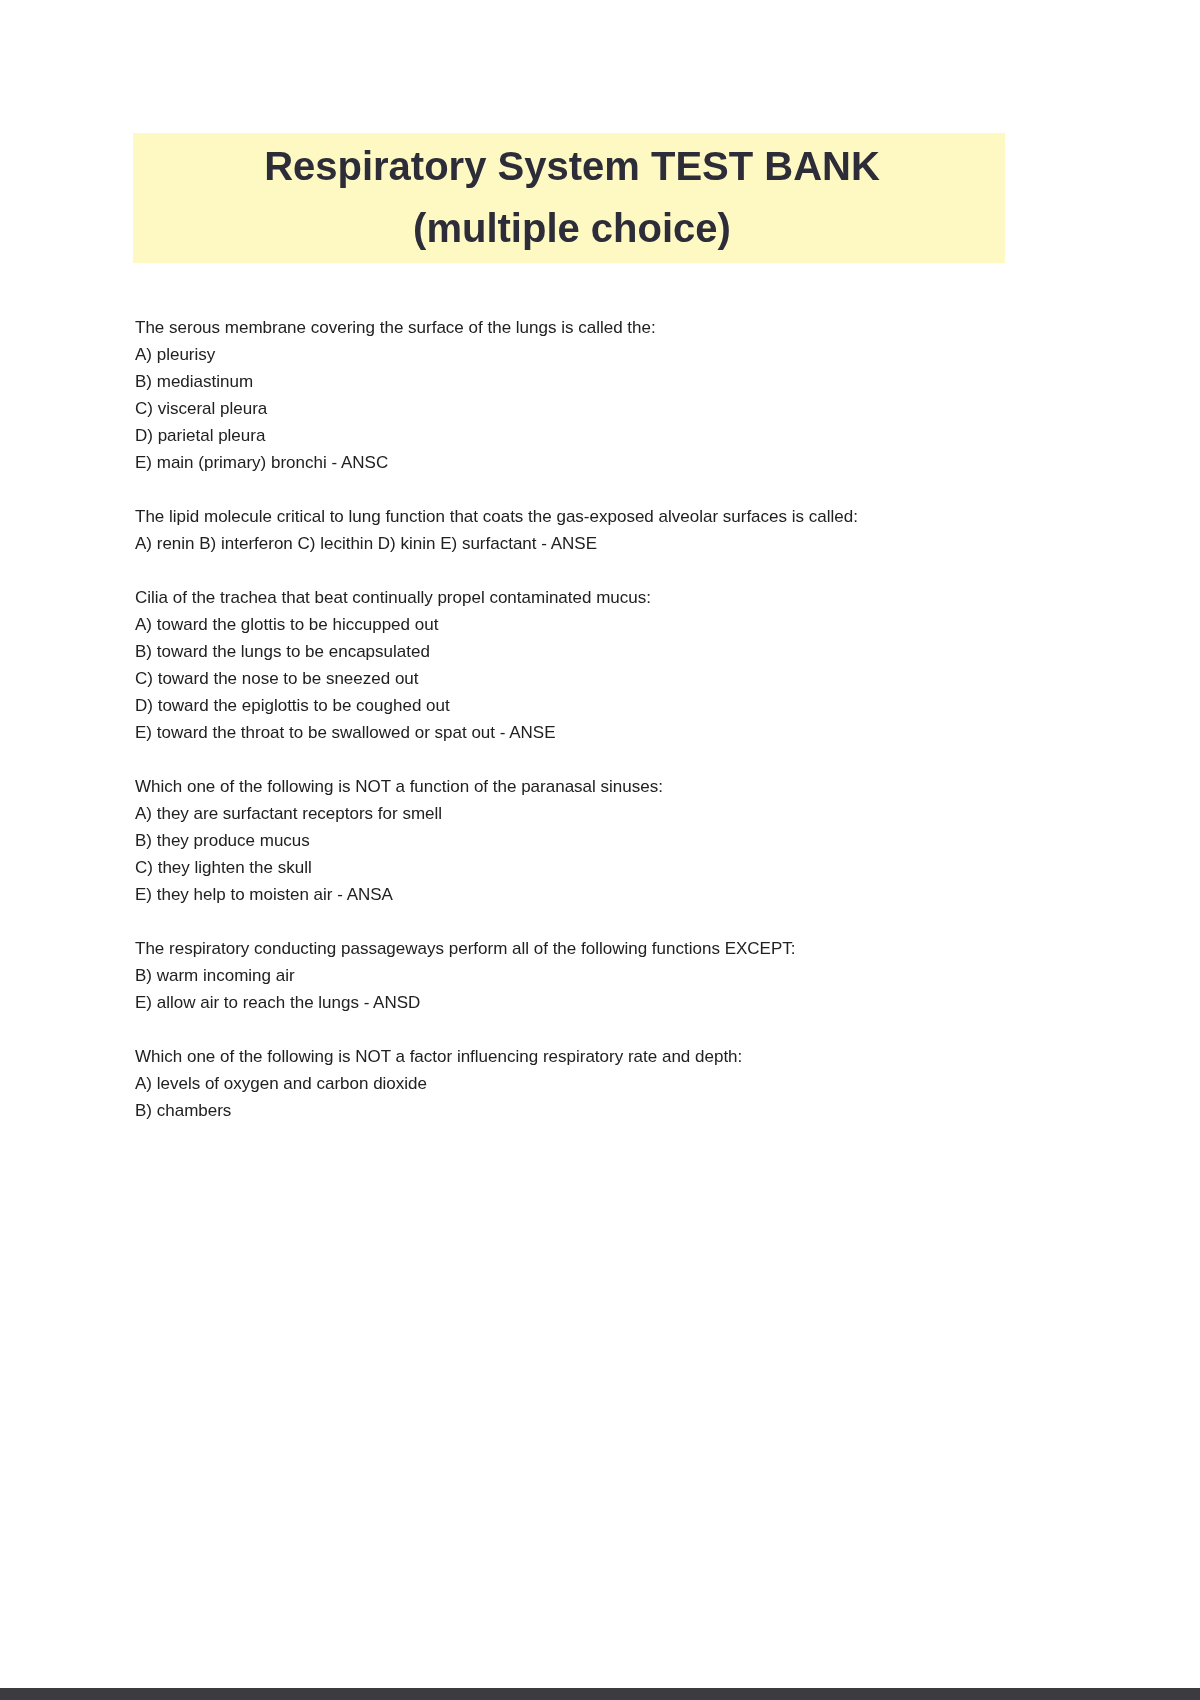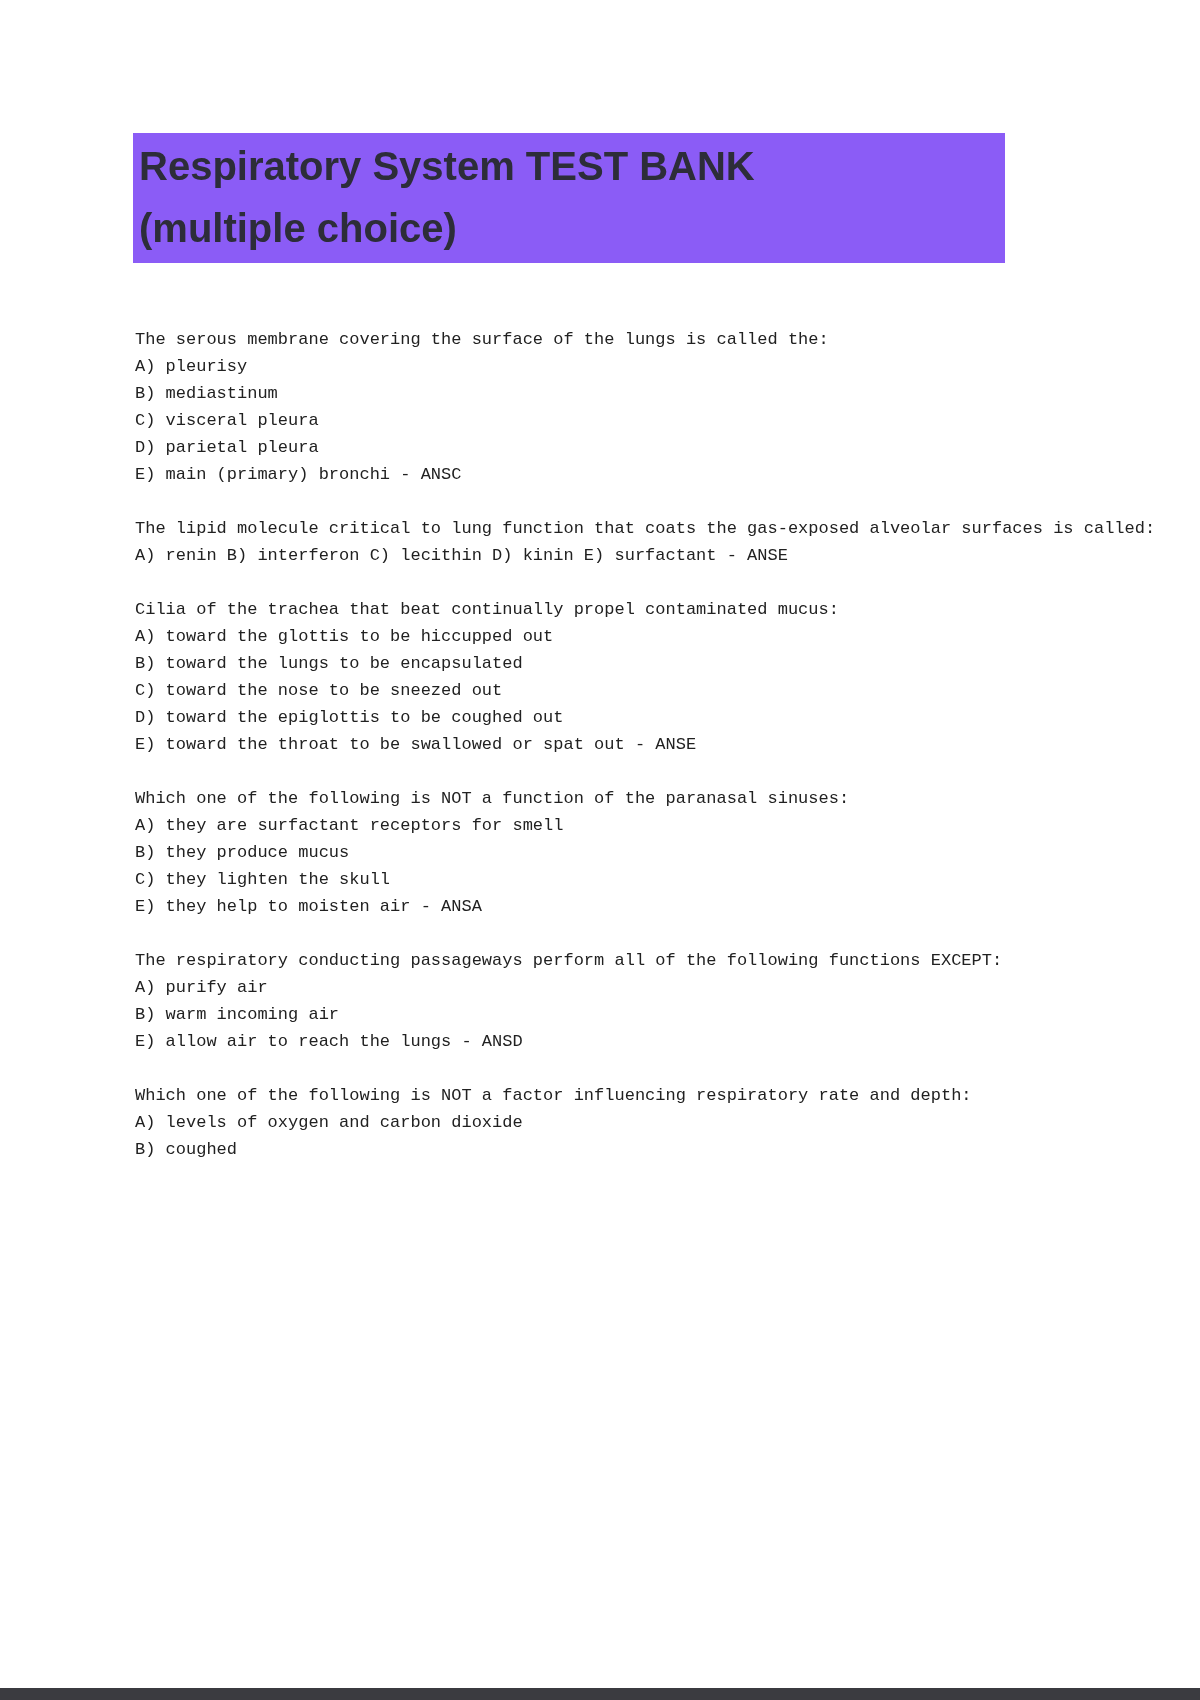--- a/index.html
+++ b/index.html
@@ -13,43 +13,43 @@
     height: 1700px;
     background: #ffffff;
     font-family: "Liberation Sans", "DejaVu Sans", sans-serif;
     overflow: hidden;
   }
   .title-box {
     position: absolute;
     left: 133px;
     top: 133px;
     width: 872px;
-    background: #8b5cf6;
+    background: #fef9c3;
     padding: 2px 0 4px 6px;
     box-sizing: border-box;
+    text-align: center;
   }
   .title-line {
     font-size: 40px;
     font-weight: bold;
     line-height: 62px;
     color: #2d2d39;
     white-space: nowrap;
   }
   .content {
     position: absolute;
     left: 135px;
     top: 314px;
     width: 930px;
     color: #212121;
     font-size: 17px;
     line-height: 27px;
   }
   .question-block {
-    margin: 12px 0 27px 0;
-    font-family: Liberation Mono, monospace;
+    margin: 0 0 27px 0;
   }
   .question-line {
     white-space: nowrap;
   }
   .bottom-bar {
     position: absolute;
     left: 0;
     bottom: 0;
     width: 1200px;
     height: 12px;
@@ -89,26 +89,25 @@
       </div>
       <div class="question-block">
         <div class="question-line">Which one of the following is NOT a function of the paranasal sinuses:</div>
         <div class="question-line">A) they are surfactant receptors for smell</div>
         <div class="question-line">B) they produce mucus</div>
         <div class="question-line">C) they lighten the skull</div>
         <div class="question-line">E) they help to moisten air - ANSA</div>
       </div>
       <div class="question-block">
         <div class="question-line">The respiratory conducting passageways perform all of the following functions EXCEPT:</div>
-        <div class="question-line">A) purify air</div>
         <div class="question-line">B) warm incoming air</div>
         <div class="question-line">E) allow air to reach the lungs - ANSD</div>
       </div>
       <div class="question-block">
         <div class="question-line">Which one of the following is NOT a factor influencing respiratory rate and depth:</div>
         <div class="question-line">A) levels of oxygen and carbon dioxide</div>
-        <div class="question-line">B) coughed</div>
+        <div class="question-line">B) chambers</div>
       </div>
     </main>
 
   <div class="bottom-bar"></div>
 
 </div>
 
 </body></html>

